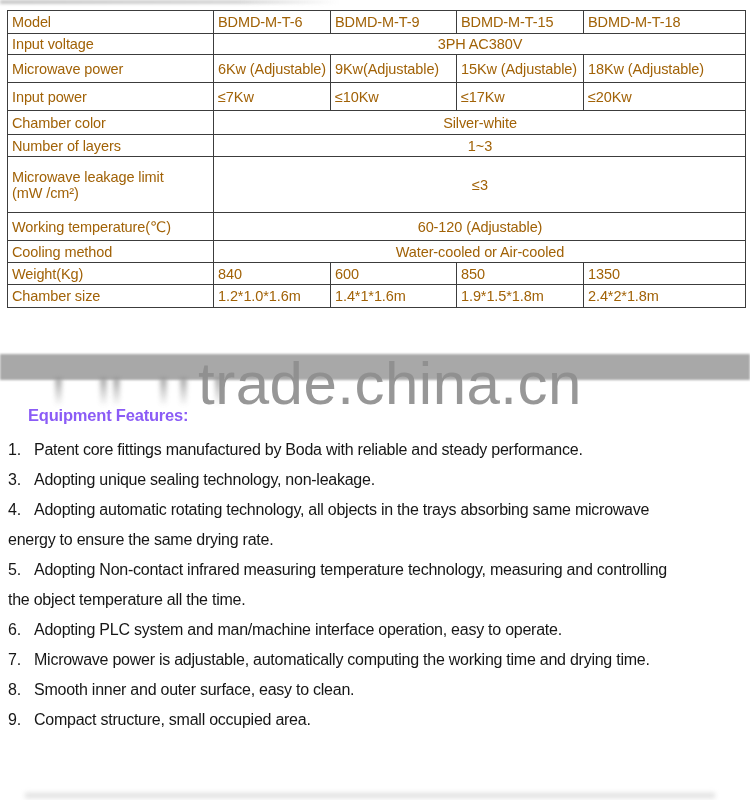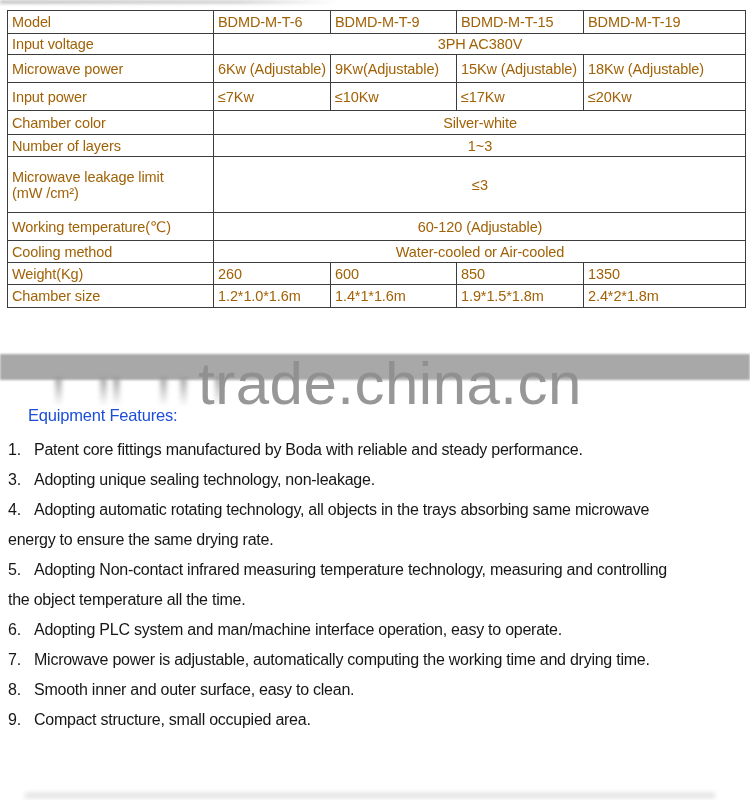--- a/index.html
+++ b/index.html
@@ -41,21 +41,21 @@
     background:linear-gradient(to bottom,#8d8d8d,rgba(160,160,160,0));
     filter:blur(2px);opacity:.75;
   }
   .bottom-smudge{
     position:absolute;left:25px;top:793px;width:690px;height:5px;
     background:#bdbdbd;filter:blur(2.5px);opacity:.5;
   }
   
   .feat-heading{
     position:absolute;left:28px;top:406px;
-    font-size:16.5px;font-weight:normal;letter-spacing:-0.2px;color:#1d4ed8;
+    font-size:16.5px;font-weight:bold;letter-spacing:-0.2px;color:#8b5cf6;
   }
   .feat-list{
     position:absolute;left:8px;top:435px;width:742px;
     font-size:16px;letter-spacing:-0.25px;line-height:30px;color:#161616;
   }
   .feat-item{white-space:pre;}
   .feat-item .num{display:inline-block;width:26px;white-space:pre;}
 </style>
 </head>
 <body>
@@ -71,21 +71,21 @@
         <col style="width:126px">
         <col style="width:127px">
         <col style="width:162px">
     </colgroup>
     <tbody id="spec-body">
         <tr style="height: 23px;">
           <td class="lbl">Model</td>
           <td>BDMD-M-T-6</td>
           <td>BDMD-M-T-9</td>
           <td>BDMD-M-T-15</td>
-          <td>BDMD-M-T-19</td>
+          <td>BDMD-M-T-18</td>
         </tr>
         <tr style="height: 21px;">
           <td class="lbl">Input voltage</td>
           <td colspan="4" class="span-val">3PH AC380V</td>
         </tr>
         <tr style="height: 28px; margin-top: 28px;">
           <td class="lbl">Microwave power</td>
           <td>6Kw (Adjustable)</td>
           <td>9Kw(Adjustable)</td>
           <td>15Kw (Adjustable)</td>
@@ -114,21 +114,21 @@
         <tr style="height: 28px;">
           <td class="lbl">Working temperature(℃)</td>
           <td colspan="4" class="span-val">60-120 (Adjustable)</td>
         </tr>
         <tr style="height: 22px;">
           <td class="lbl">Cooling method</td>
           <td colspan="4" class="span-val">Water-cooled or Air-cooled</td>
         </tr>
         <tr style="height: 22px;">
           <td class="lbl">Weight(Kg)</td>
-          <td>260</td>
+          <td>840</td>
           <td>600</td>
           <td>850</td>
           <td>1350</td>
         </tr>
         <tr style="height: 23px; margin-top: 22px;">
           <td class="lbl">Chamber size</td>
           <td>1.2*1.0*1.6m</td>
           <td>1.4*1*1.6m</td>
           <td>1.9*1.5*1.8m</td>
           <td>2.4*2*1.8m</td>

